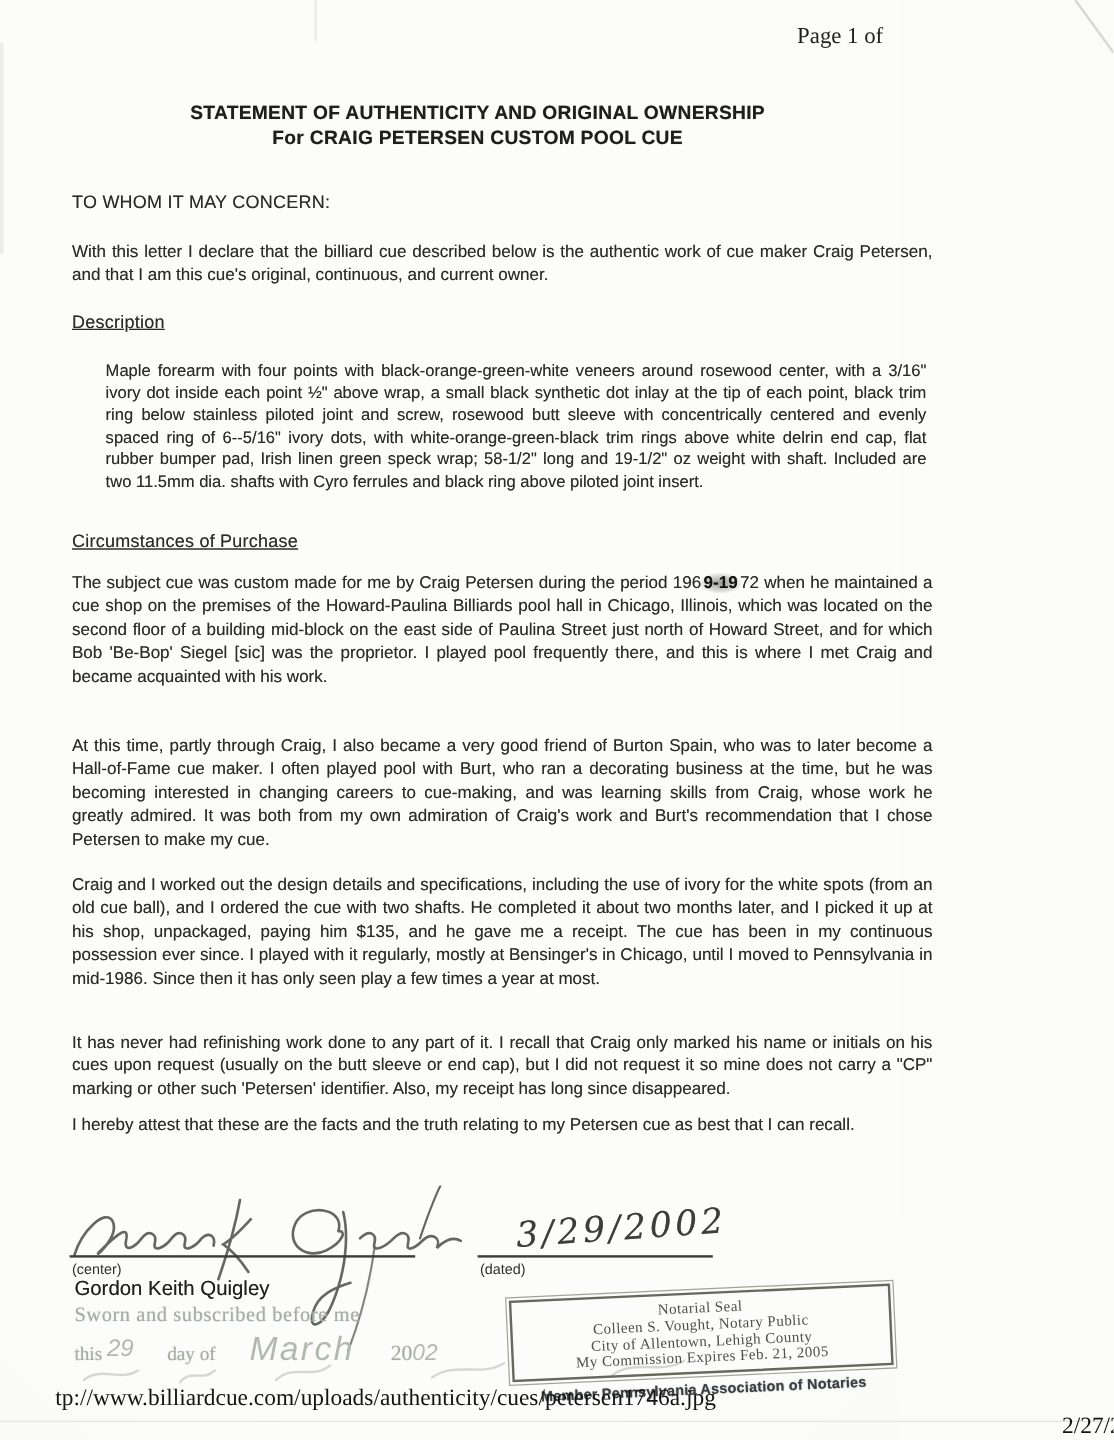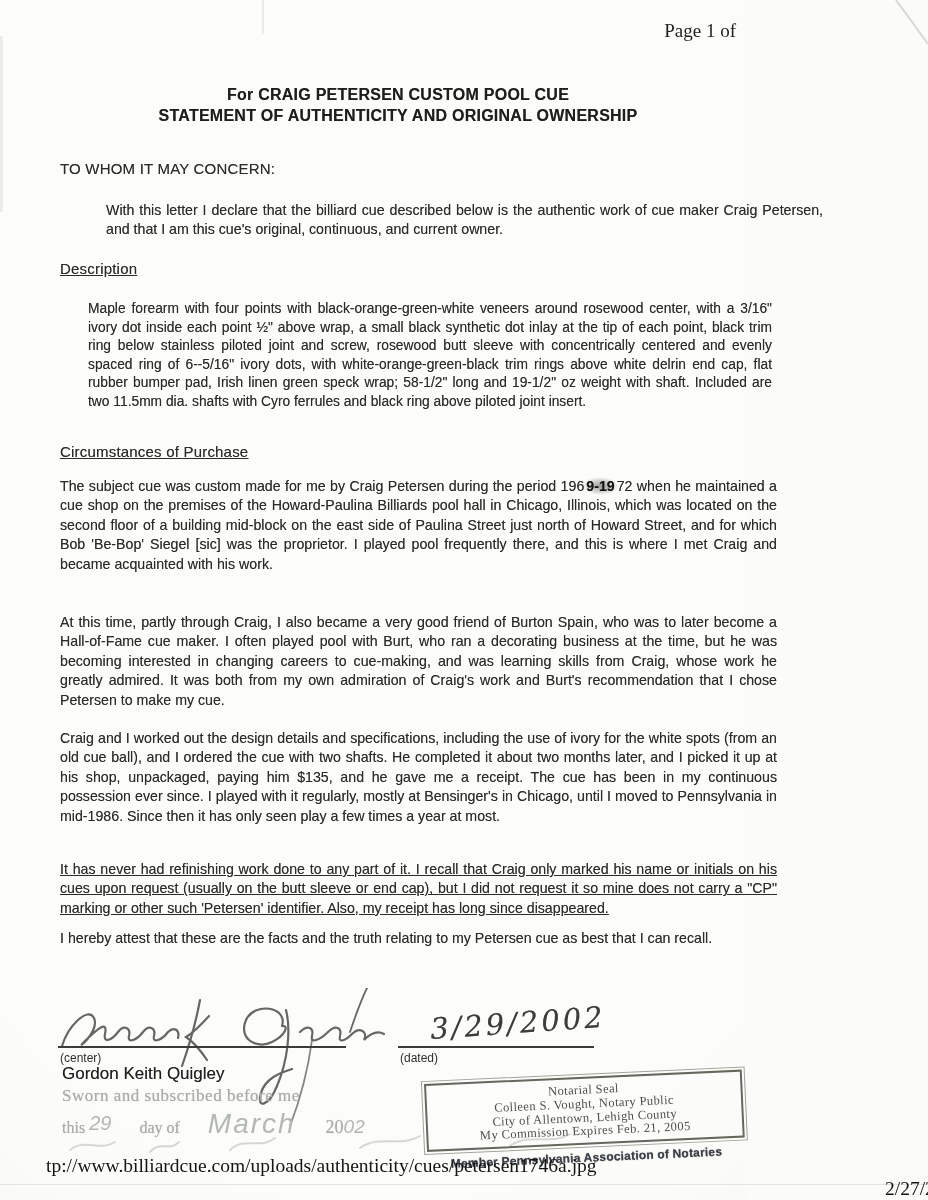--- a/index.html
+++ b/index.html
@@ -47,39 +47,39 @@
   <div class="abs crease" style="left:262px;top:0;width:2px;height:34px;opacity:.55;"></div>
   <div class="abs crease" style="left:0;top:36px;width:3px;height:176px;opacity:.45;"></div>
   <svg class="abs" style="left:860px;top:0;" width="68" height="60" viewBox="0 0 68 60">
     <path d="M36,0 L68,44" stroke="#d8d8d3" stroke-width="2" fill="none"></path>
   </svg>
   <div class="abs crease" style="left:0;top:1184px;width:928px;height:1px;opacity:.7;"></div>
 
   <div class="abs serif" style="right:12px;top:20px;font-size:19px;color:#1f1f1f;">Page 1 of</div>
 
   <div class="abs title" style="top:84px;">
+    <div>STATEMENT OF AUTHENTICITY AND ORIGINAL OWNERSHIP</div>
     <div>For CRAIG PETERSEN CUSTOM POOL CUE</div>
-    <div>STATEMENT OF AUTHENTICITY AND ORIGINAL OWNERSHIP</div>
   </div>
 
   <div class="abs ink" style="left:60px;top:160px;font-size:15px;letter-spacing:.2px;">TO WHOM IT MAY CONCERN:</div>
 
-  <div class="abs ink body-text" style="top:201px;margin-left:46px;">With this letter I declare that the billiard cue described below is the authentic work of cue maker Craig Petersen, and that I am this cue's original, continuous, and current owner.</div>
+  <div class="abs ink body-text" style="top:201px;">With this letter I declare that the billiard cue described below is the authentic work of cue maker Craig Petersen, and that I am this cue's original, continuous, and current owner.</div>
 
   <div class="abs ink heading" style="left:60px;top:260px;">Description</div>
   <div class="abs ink" style="left:88px;top:300px;width:684px;font-size:13.8px;line-height:18.6px;text-align:justify;">Maple forearm with four points with black-orange-green-white veneers around rosewood center, with a 3/16" ivory dot inside each point ½" above wrap, a small black synthetic dot inlay at the tip of each point, black trim ring below stainless piloted joint and screw, rosewood butt sleeve with concentrically centered and evenly spaced ring of 6--5/16" ivory dots, with white-orange-green-black trim rings above white delrin end cap, flat rubber bumper pad, Irish linen green speck wrap; 58-1/2" long and 19-1/2" oz weight with shaft.  Included are two 11.5mm dia. shafts with Cyro ferrules and black ring above piloted joint insert.</div>
 
   <div class="abs ink heading" style="left:60px;top:443px;">Circumstances of Purchase</div>
 
   <div class="abs ink body-text" style="top:477px;">
     <span>The subject cue was custom made for me by Craig Petersen during the period 196</span><span class="smudge">9-19</span><span>72 when he maintained a cue shop on the premises of the Howard-Paulina Billiards pool hall in Chicago, Illinois, which was located on the second floor of a building mid-block on the east side of Paulina Street just north of Howard Street, and for which Bob 'Be-Bop' Siegel [sic] was the proprietor.  I played pool frequently there, and this is where I met Craig and became acquainted with his work.</span>
   </div>
   <div class="abs ink body-text" style="top:613px;">At this time, partly through Craig, I also became a very good friend of Burton Spain, who was to later become a Hall-of-Fame cue maker.  I often played pool with Burt, who ran a decorating business at the time, but he was becoming interested in changing careers to cue-making, and was learning skills from Craig, whose work he greatly admired.  It was both from my own admiration of Craig's work and Burt's recommendation that I chose Petersen to make my cue.</div>
   <div class="abs ink body-text" style="top:729px;">Craig and I worked out the design details and specifications, including the use of ivory for the white spots (from an old cue ball), and I ordered the cue with two shafts.  He completed it about two months later, and I picked it up at his shop, unpackaged, paying him $135, and he gave me a receipt.   The cue has been in my continuous possession ever since.  I played with it regularly, mostly at Bensinger's in Chicago, until I moved to Pennsylvania in mid-1986.  Since then it has only seen play a few times a year at most.</div>
-  <div class="abs ink body-text" style="top:860px;text-decoration:underline;">It has never had refinishing work done to any part of it.   I recall that Craig only marked his name or initials on his cues upon request (usually on the butt sleeve or end cap), but I did not request it so mine does not carry a "CP" marking or other such 'Petersen' identifier.  Also, my receipt has long since disappeared.</div>
+  <div class="abs ink body-text" style="top:860px;">It has never had refinishing work done to any part of it.   I recall that Craig only marked his name or initials on his cues upon request (usually on the butt sleeve or end cap), but I did not request it so mine does not carry a "CP" marking or other such 'Petersen' identifier.  Also, my receipt has long since disappeared.</div>
   <div class="abs ink body-text" style="top:929px;">I hereby attest that these are the facts and the truth relating to my Petersen cue as best that I can recall.</div>
 
   <svg class="abs" style="left:48px;top:988px;" width="420" height="150" viewBox="0 0 420 150">
     <g fill="none" stroke="#4c4c48" stroke-width="2.2" stroke-linecap="round" opacity=".85">
       <path d="M14,58 C20,38 40,18 46,30 C52,44 26,64 36,54 C50,40 60,32 57,46 C55,56 64,52 70,44 C76,36 83,40 81,48 C79,56 89,52 95,44 C101,36 108,40 106,48 C104,56 114,52 120,44 C126,38 132,42 130,50"></path>
       <path d="M152,12 C148,34 141,58 134,78"></path>
       <path d="M161,28 C152,38 145,45 138,49 C147,55 153,63 159,72"></path>
       <path d="M234,38 C240,18 206,14 198,32 C190,50 208,62 224,54 C238,47 241,37 234,38"></path>
       <path d="M238,22 C243,42 240,72 229,98 C221,118 208,122 213,105 C217,91 231,85 244,81"></path>
       <path d="M252,44 C260,36 266,40 264,48 C262,56 272,52 280,44 C288,36 294,40 292,48 C290,56 298,52 304,46 C312,38 320,44 316,52 C322,46 329,42 336,46"></path>

